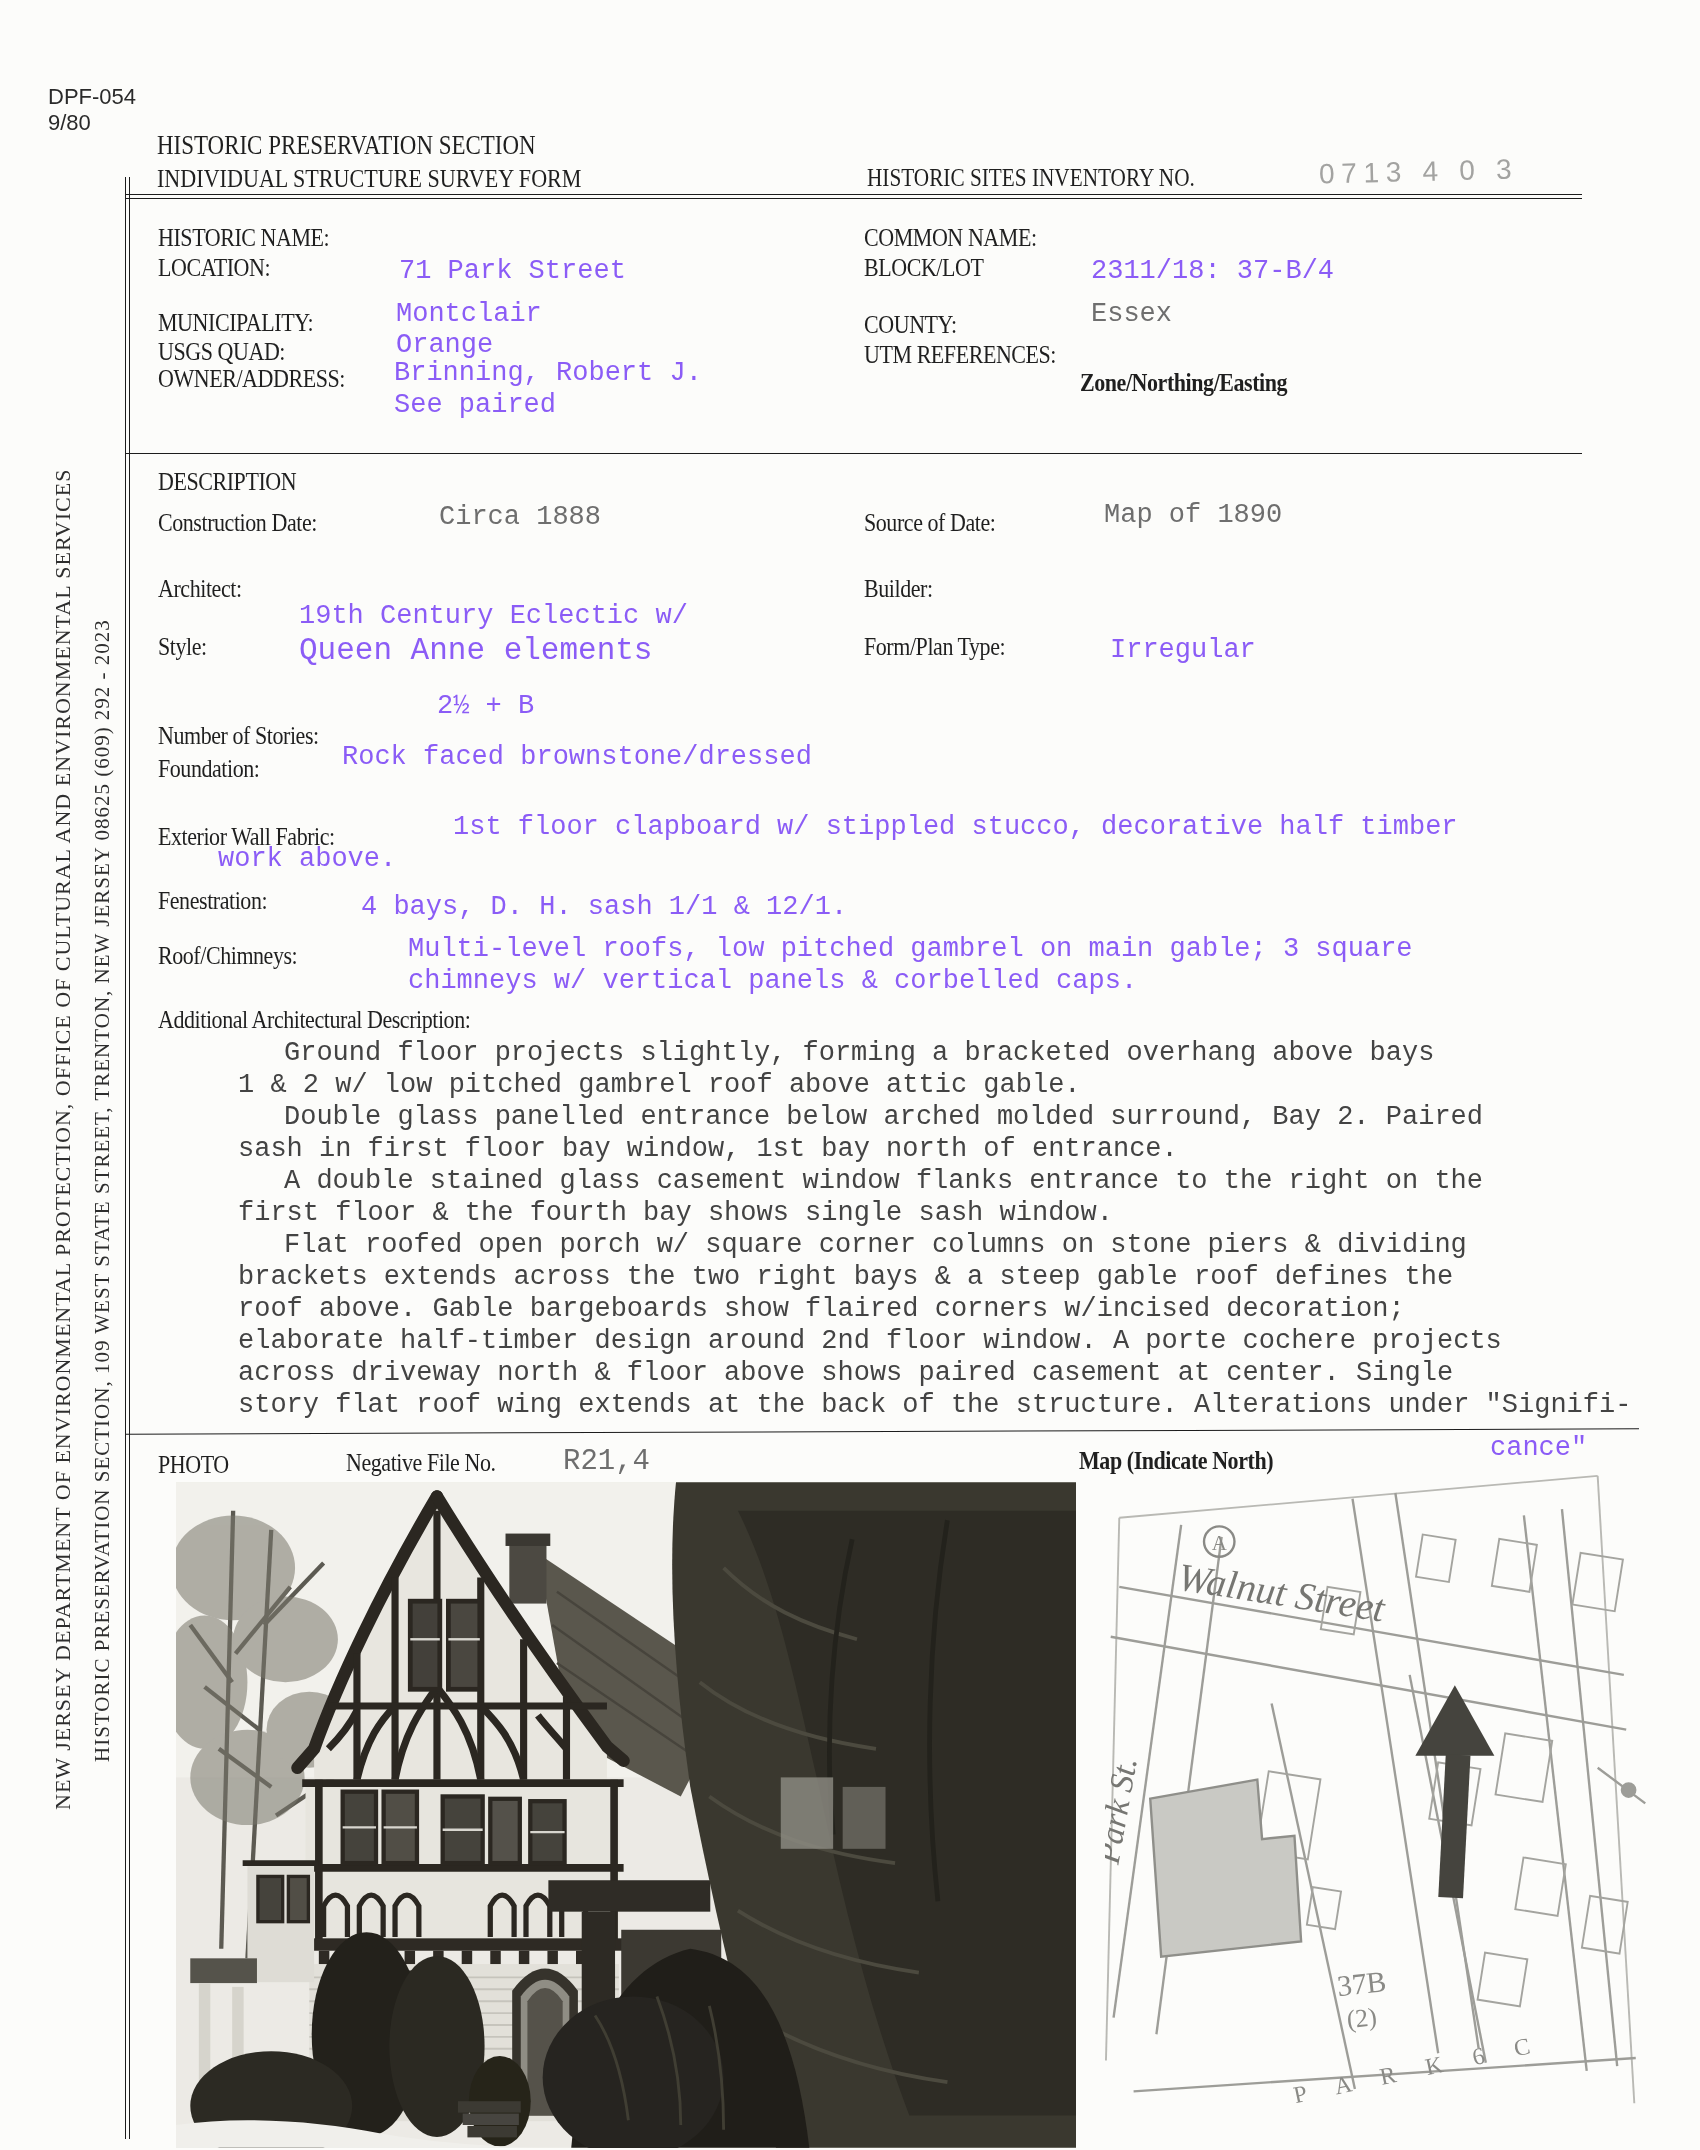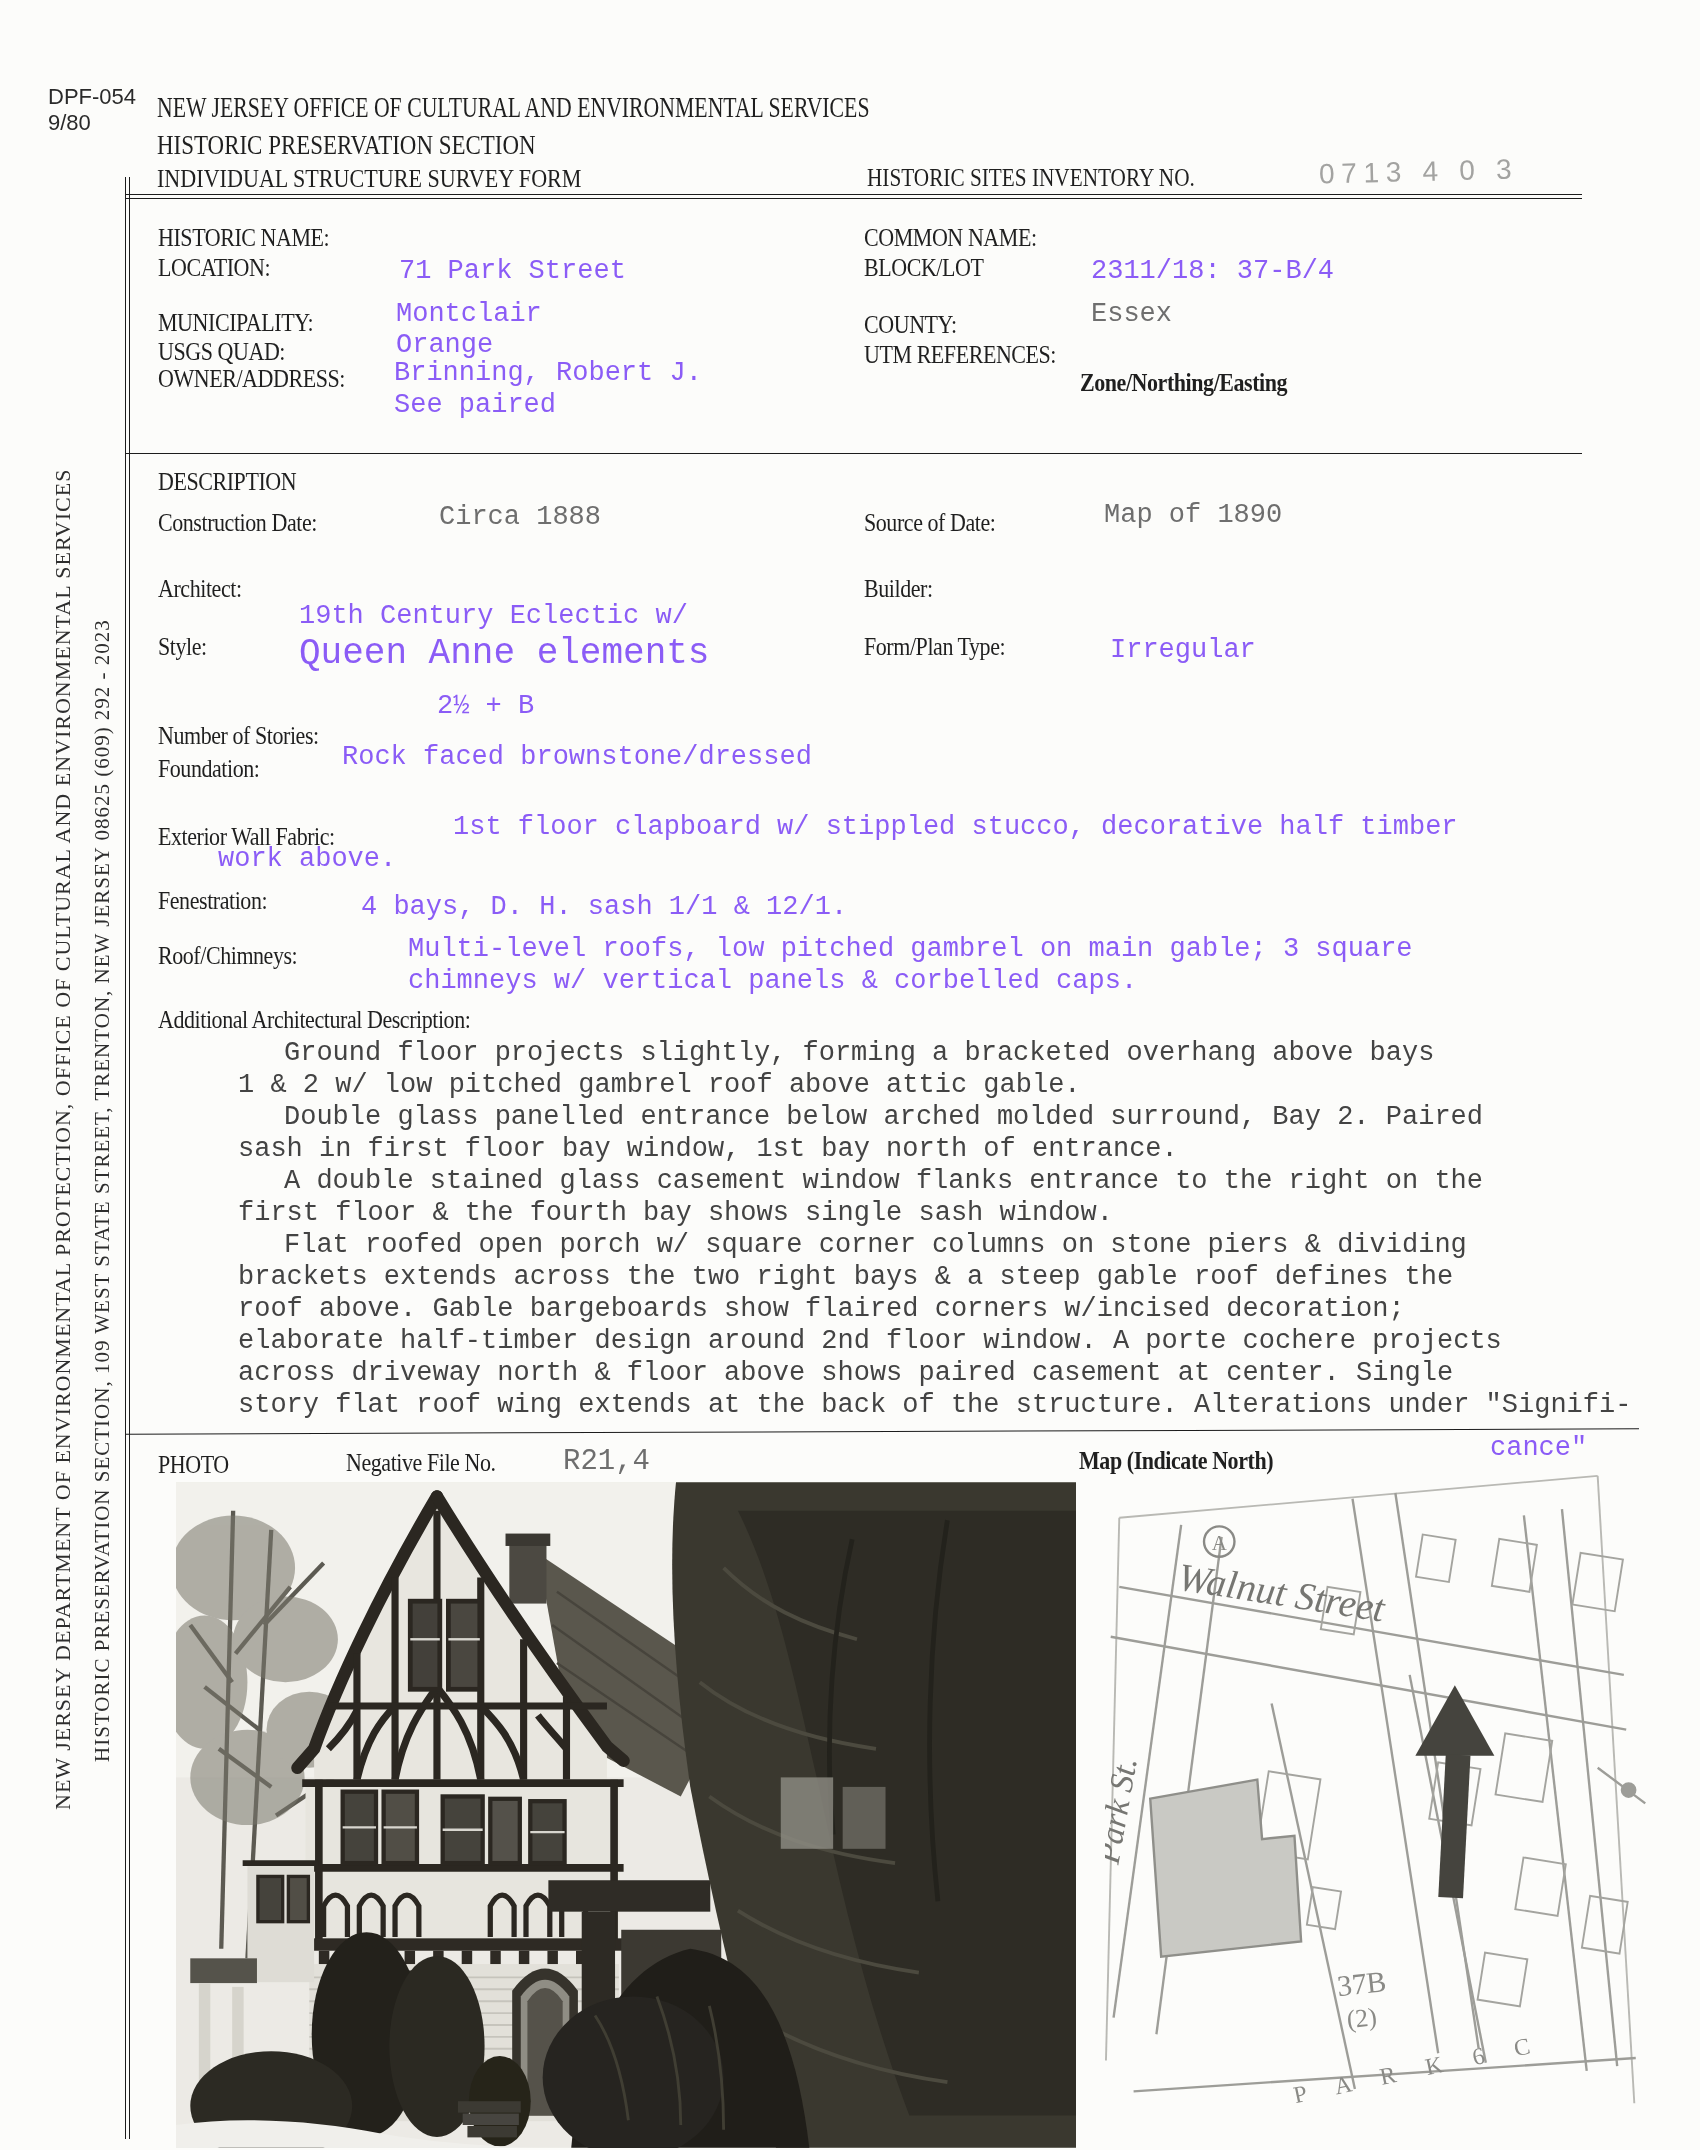--- a/index.html
+++ b/index.html
@@ -53,21 +53,20 @@
   <div class="hline-double" style="top:194px;"></div>
   <div class="hline" style="top:453px;"></div>
   <div class="hline" style="top:1431px;width:1514px;transform:rotate(-0.2deg);"></div>
   <div class="vline-double"></div>
 
   <div class="sidebar-text" style="left:50px;top:1810px;">NEW JERSEY DEPARTMENT OF ENVIRONMENTAL PROTECTION, OFFICE OF CULTURAL AND ENVIRONMENTAL SERVICES</div>
   <div class="sidebar-text" style="left:90px;top:1762px;font-size:21px;">HISTORIC PRESERVATION SECTION, 109 WEST STATE STREET, TRENTON, NEW JERSEY 08625   (609) 292 - 2023</div>
 
   <div class="abs sans" style="left:48px;top:84px;font-size:22px;">DPF-054</div>
   <div class="abs sans" style="left:48px;top:110px;font-size:22px;">9/80</div>
-  <div class="abs" style="left:157px;top:91px;font-size:29px;"><span class="cx75">NEW JERSEY OFFICE OF CULTURAL AND ENVIRONMENTAL SERVICES</span></div>
   <div class="abs" style="left:157px;top:130px;font-size:27px;"><span class="cx85">HISTORIC PRESERVATION SECTION</span></div>
   <div class="abs" style="left:157px;top:164px;font-size:26px;"><span class="cx85">INDIVIDUAL STRUCTURE SURVEY FORM</span></div>
   <div class="abs" style="left:867px;top:164px;font-size:25px;"><span class="cx85">HISTORIC SITES INVENTORY NO.</span></div>
   <div class="abs handnum" style="left:1319px;top:156px;">0713 4 0 3</div>
 
   <div class="abs label" style="left:158px;top:224px;"><span class="cx88">HISTORIC NAME:</span></div>
   <div class="abs label" style="left:158px;top:254px;"><span class="cx88">LOCATION:</span></div>
   <div class="abs typed" style="left:399px;top:256px;font-size:27px;">71 Park Street</div>
   <div class="abs label" style="left:158px;top:309px;"><span class="cx88">MUNICIPALITY:</span></div>
   <div class="abs typed" style="left:396px;top:299px;font-size:27px;">Montclair</div>
@@ -89,21 +88,21 @@
 
   <div class="abs label" style="left:158px;top:509px;"><span class="cx88">Construction Date:</span></div>
   <div class="abs typed typed-light" style="left:439px;top:502px;font-size:27px;">Circa 1888</div>
   <div class="abs label" style="left:864px;top:509px;"><span class="cx88">Source of Date:</span></div>
   <div class="abs typed typed-light" style="left:1104px;top:500px;font-size:27px;">Map of 1890</div>
 
   <div class="abs label" style="left:158px;top:575px;"><span class="cx88">Architect:</span></div>
   <div class="abs label" style="left:864px;top:575px;"><span class="cx88">Builder:</span></div>
   <div class="abs typed" style="left:299px;top:601px;font-size:27px;">19th Century Eclectic w/</div>
   <div class="abs label" style="left:158px;top:633px;"><span class="cx88">Style:</span></div>
-  <div class="abs typed" style="left:299px;top:633px;font-size:36px;">Queen Anne elements</div>
+  <div class="abs typed" style="left:299px;top:633px;font-size:31px;">Queen Anne elements</div>
   <div class="abs label" style="left:864px;top:633px;"><span class="cx88">Form/Plan Type:</span></div>
   <div class="abs typed" style="left:1110px;top:635px;font-size:27px;">Irregular</div>
 
   <div class="abs label" style="left:158px;top:722px;"><span class="cx88">Number of Stories:</span></div>
   <div class="abs typed" style="left:437px;top:691px;font-size:27px;">2½ + B</div>
 
   <div class="abs label" style="left:158px;top:755px;"><span class="cx88">Foundation:</span></div>
   <div class="abs typed" style="left:342px;top:742px;font-size:27px;">Rock faced brownstone/dressed</div>
 
   <div class="abs label" style="left:158px;top:823px;font-family:Liberation Serif, serif;"><span class="cx88">Exterior Wall Fabric:</span></div>

